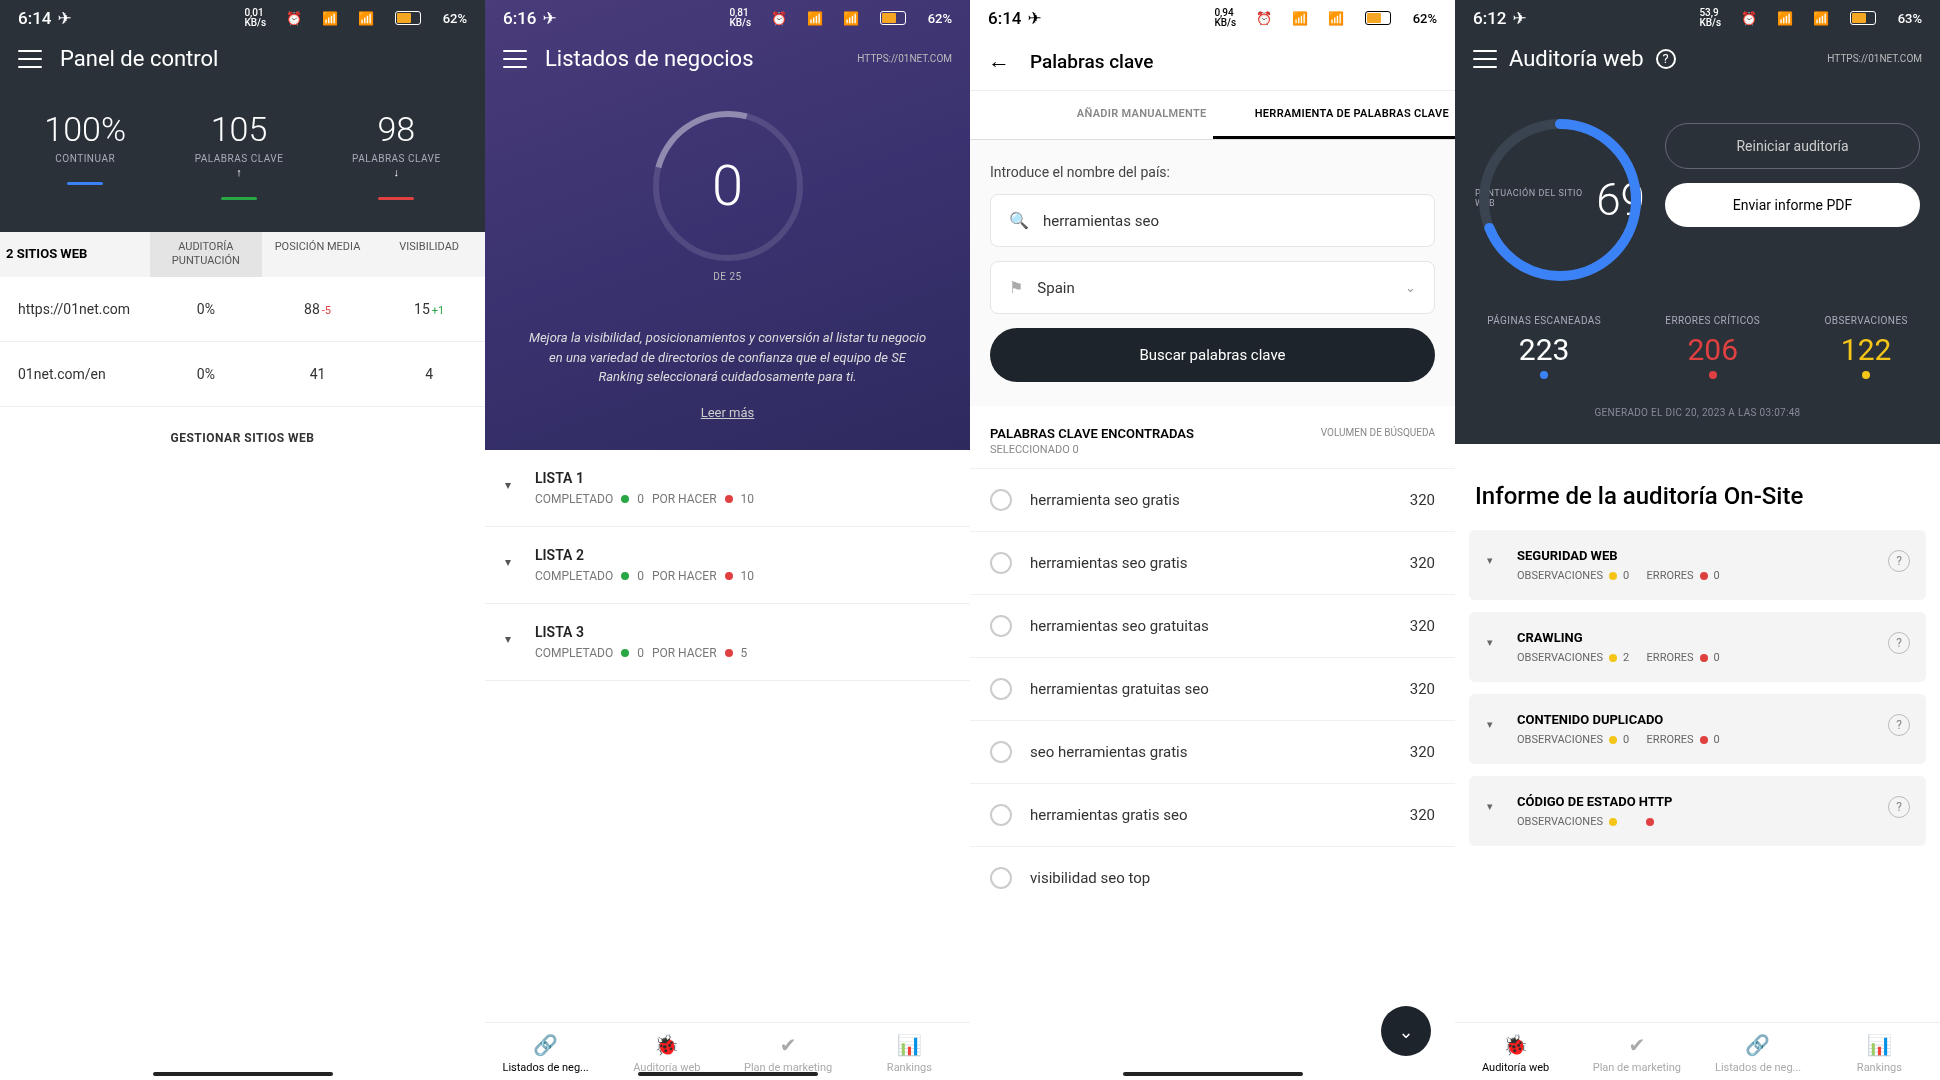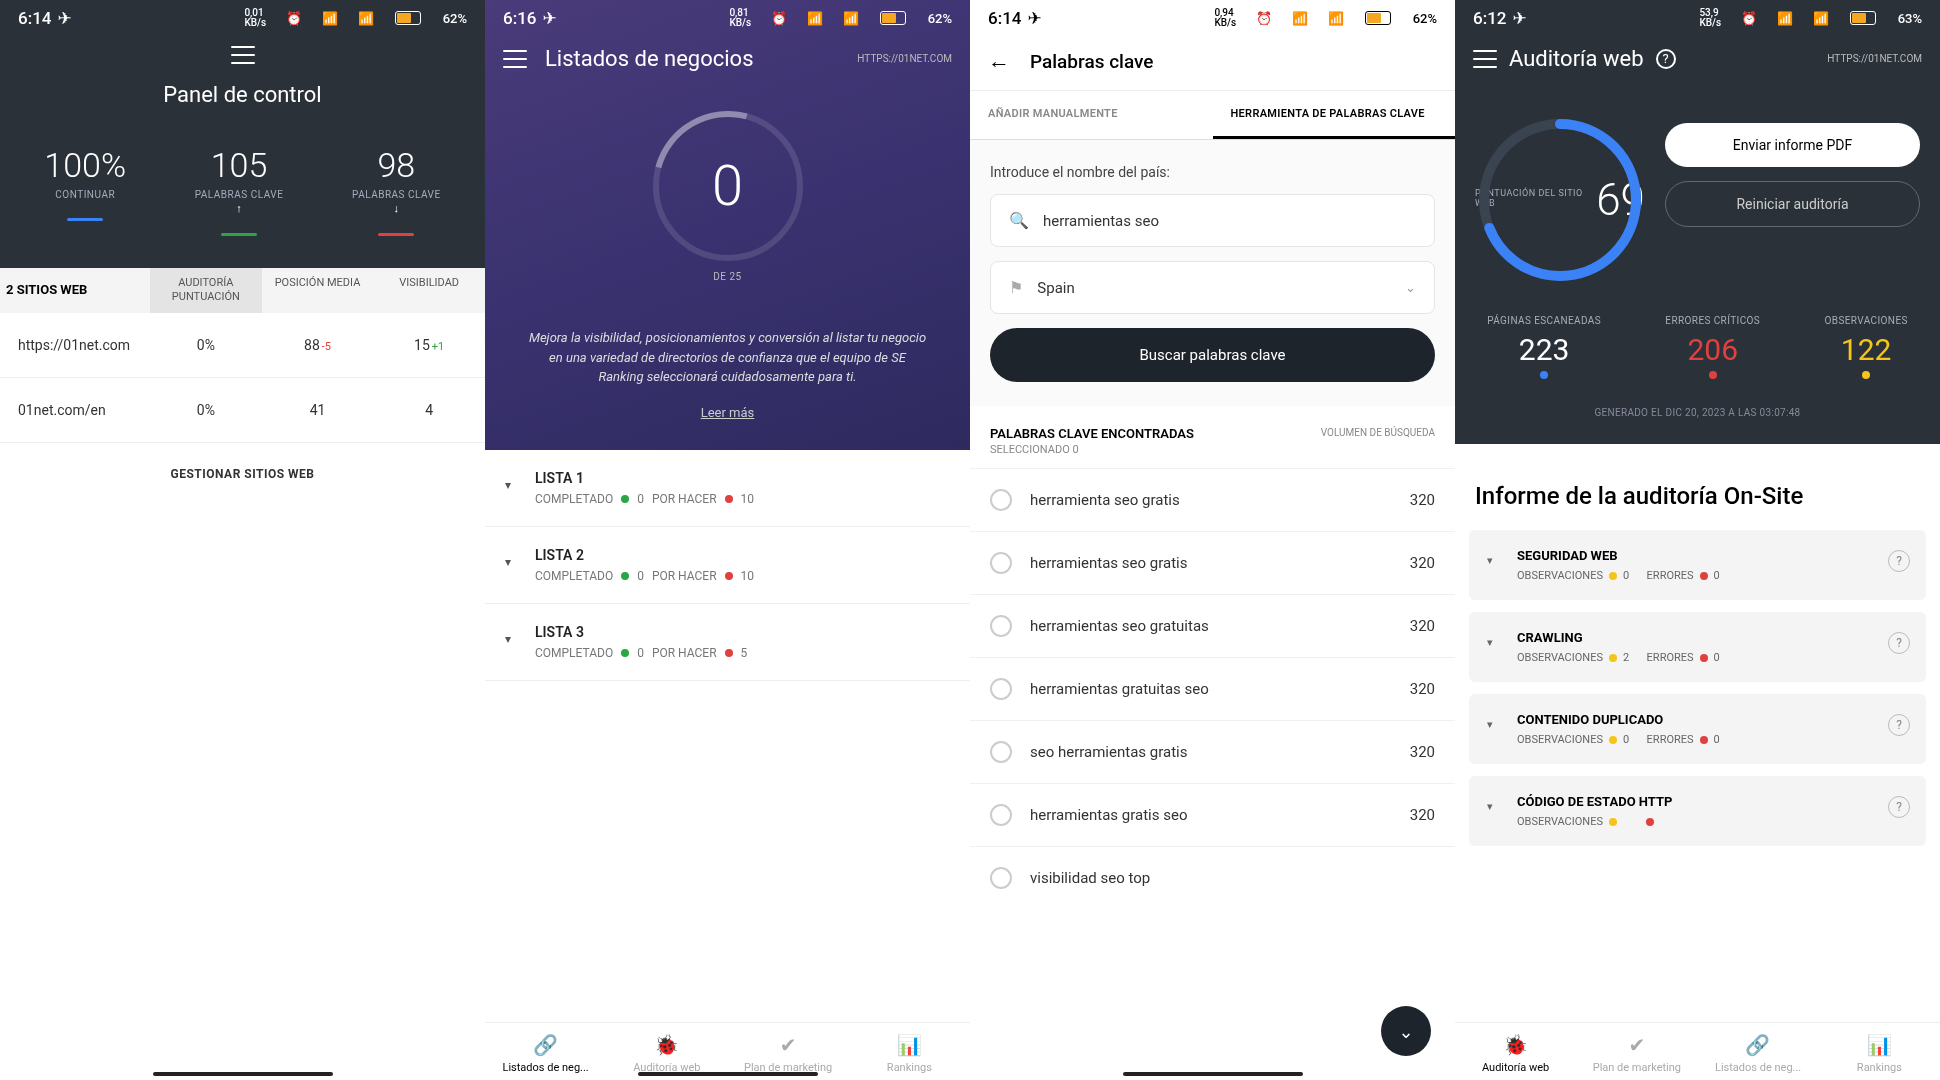--- a/index.html
+++ b/index.html
@@ -10,21 +10,21 @@
 .status-bar.light { color: #000; }
 .status-left { display: flex; align-items: center; gap: 6px; }
 .status-right { display: flex; align-items: center; gap: 20px; font-size: 13px; }
 .status-right .kbs { font-size: 10px; line-height: 1; }
 .battery-icon { display: inline-flex; align-items: center; }
 .battery-box { width: 26px; height: 14px; border: 1.5px solid currentColor; border-radius: 3px; position: relative; margin-right: 2px; }
 .battery-fill { position: absolute; left: 1px; top: 1px; bottom: 1px; width: 60%; background: #f5a623; border-radius: 1px; }
 
 
 .s1-top { background: #2a3139; color: #fff; }
-.s1-header { display: flex; align-items: center; padding: 14px 18px 10px; gap: 18px; flex-direction: column; }
+.s1-header { display: flex; align-items: center; padding: 14px 18px 10px; gap: 18px; }
 .hamburger { width: 24px; height: 18px; display: flex; flex-direction: column; justify-content: space-between; }
 .hamburger span { height: 2px; background: currentColor; border-radius: 1px; }
 .s1-title { font-size: 22px; font-weight: 400; }
 .s1-metrics { display: flex; justify-content: space-around; padding: 28px 10px 32px; }
 .metric { text-align: center; }
 .metric-val { font-size: 34px; font-weight: 300; }
 .metric-label { font-size: 10px; letter-spacing: 0.5px; margin-top: 4px; color: #aab; }
 .metric-icon { font-size: 11px; margin-top: 2px; }
 .metric-bar { width: 36px; height: 3px; margin: 18px auto 0; border-radius: 2px; }
 .s1-tabhead { display: flex; background: #f4f4f4; font-size: 11px; color: #555; }
@@ -62,21 +62,21 @@
 .dot.green { background: #29a745; }
 .dot.red { background: #e04040; }
 .dot.yellow { background: #f5c518; }
 
 
 .s3 { background: #fff; color: #000; }
 .s3-header { display: flex; align-items: center; padding: 16px 18px; gap: 20px; border-bottom: 1px solid #eee; }
 .back-arrow { font-size: 22px; }
 .s3-title { font-size: 19px; font-weight: 500; }
 .s3-tabs { display: flex; border-bottom: 1px solid #ddd; }
-.s3-tab { flex: 1; text-align: left; padding: 16px 18px; font-size: 11px; font-weight: 600; color: #888; letter-spacing: 0.3px; }
+.s3-tab { flex: 1; text-align: right; padding: 16px 6px; font-size: 11px; font-weight: 600; color: #888; letter-spacing: 0.3px; }
 .s3-tab.active { color: #000; border-bottom: 3px solid #000; }
 .s3-form { padding: 24px 20px; background: #fafafa; }
 .s3-label { font-size: 14px; color: #444; margin-bottom: 14px; }
 .s3-input { background: #fff; border: 1px solid #e5e5e5; border-radius: 8px; padding: 16px 18px; display: flex; align-items: center; gap: 14px; margin-bottom: 14px; font-size: 15px; color: #333; }
 .s3-input .icon { color: #aaa; font-size: 16px; }
 .s3-input .chev { margin-left: auto; color: #999; font-size: 13px; }
 .s3-btn { background: #1e242b; color: #fff; border-radius: 30px; padding: 18px; text-align: center; font-size: 15px; }
 .s3-found-head { display: flex; justify-content: space-between; padding: 20px 20px 12px; }
 .s3-found-left { font-size: 13px; font-weight: 600; }
 .s3-found-sub { font-size: 11px; color: #888; font-weight: 400; margin-top: 2px; }
@@ -414,22 +414,22 @@
     <div class="s4-score-area">
       <div class="s4-ring">
         <svg viewBox="0 0 170 170">
           <circle cx="85" cy="85" r="76" fill="none" stroke="#3a4451" stroke-width="10"></circle>
           <circle cx="85" cy="85" r="76" fill="none" stroke="#3b82f6" stroke-width="10" stroke-dasharray="477" stroke-dashoffset="148" stroke-linecap="round"></circle>
         </svg>
         <div class="s4-ring-label">PUNTUACIÓN DEL SITIO WEB</div>
         <div class="s4-ring-num">69</div>
       </div>
       <div class="s4-btns">
+        <div class="s4-btn outline">Reiniciar auditoría</div>
         <div class="s4-btn white">Enviar informe PDF</div>
-        <div class="s4-btn outline">Reiniciar auditoría</div>
       </div>
     </div>
     <div class="s4-stats">
       <div class="s4-stat">
         <div class="s4-stat-label">PÁGINAS ESCANEADAS</div>
         <div class="s4-stat-val" style="color:#fff">223</div>
         <div class="s4-stat-dot" style="background:#3b82f6"></div>
       </div>
       <div class="s4-stat">
         <div class="s4-stat-label">ERRORES CRÍTICOS</div>

